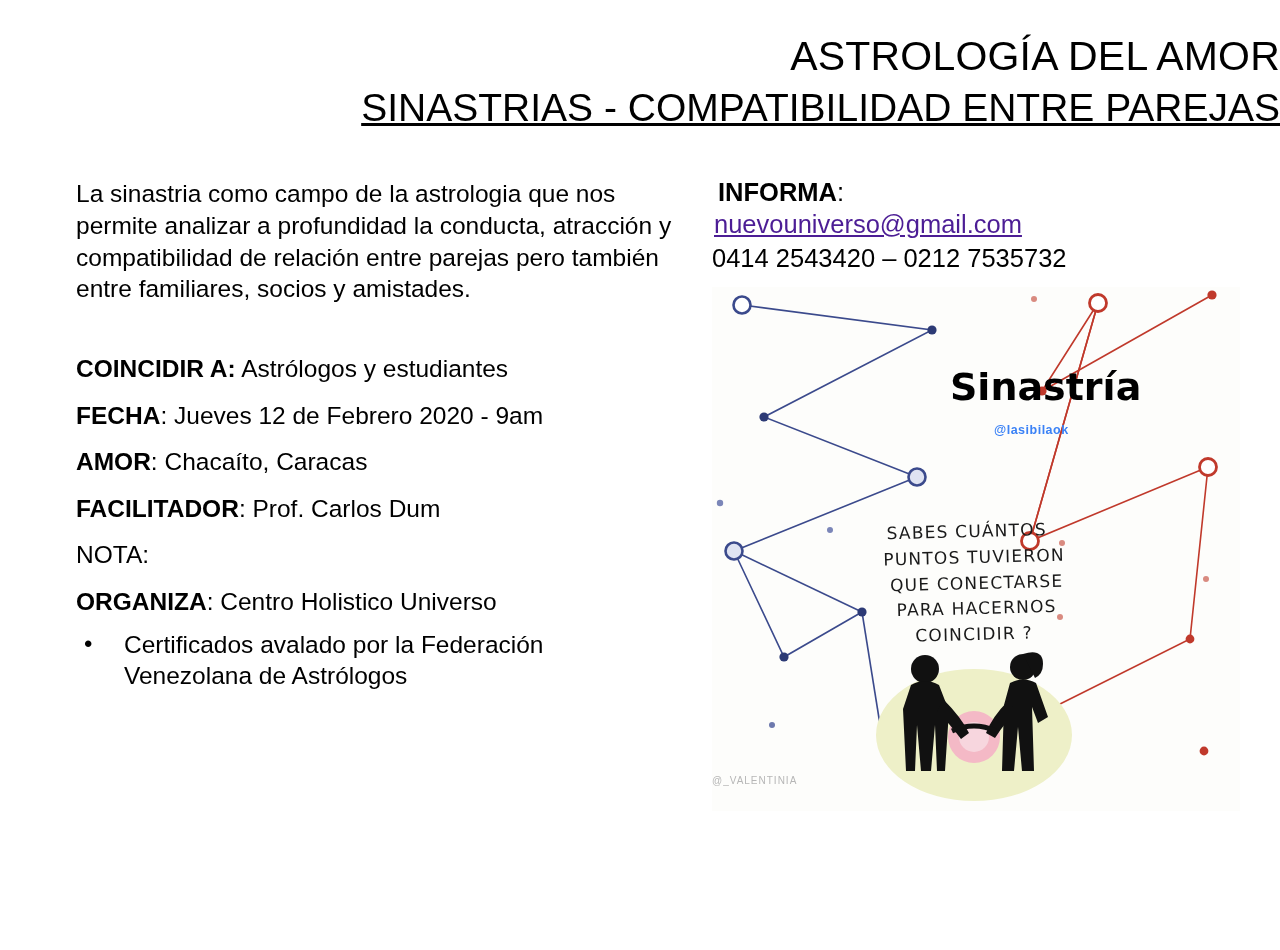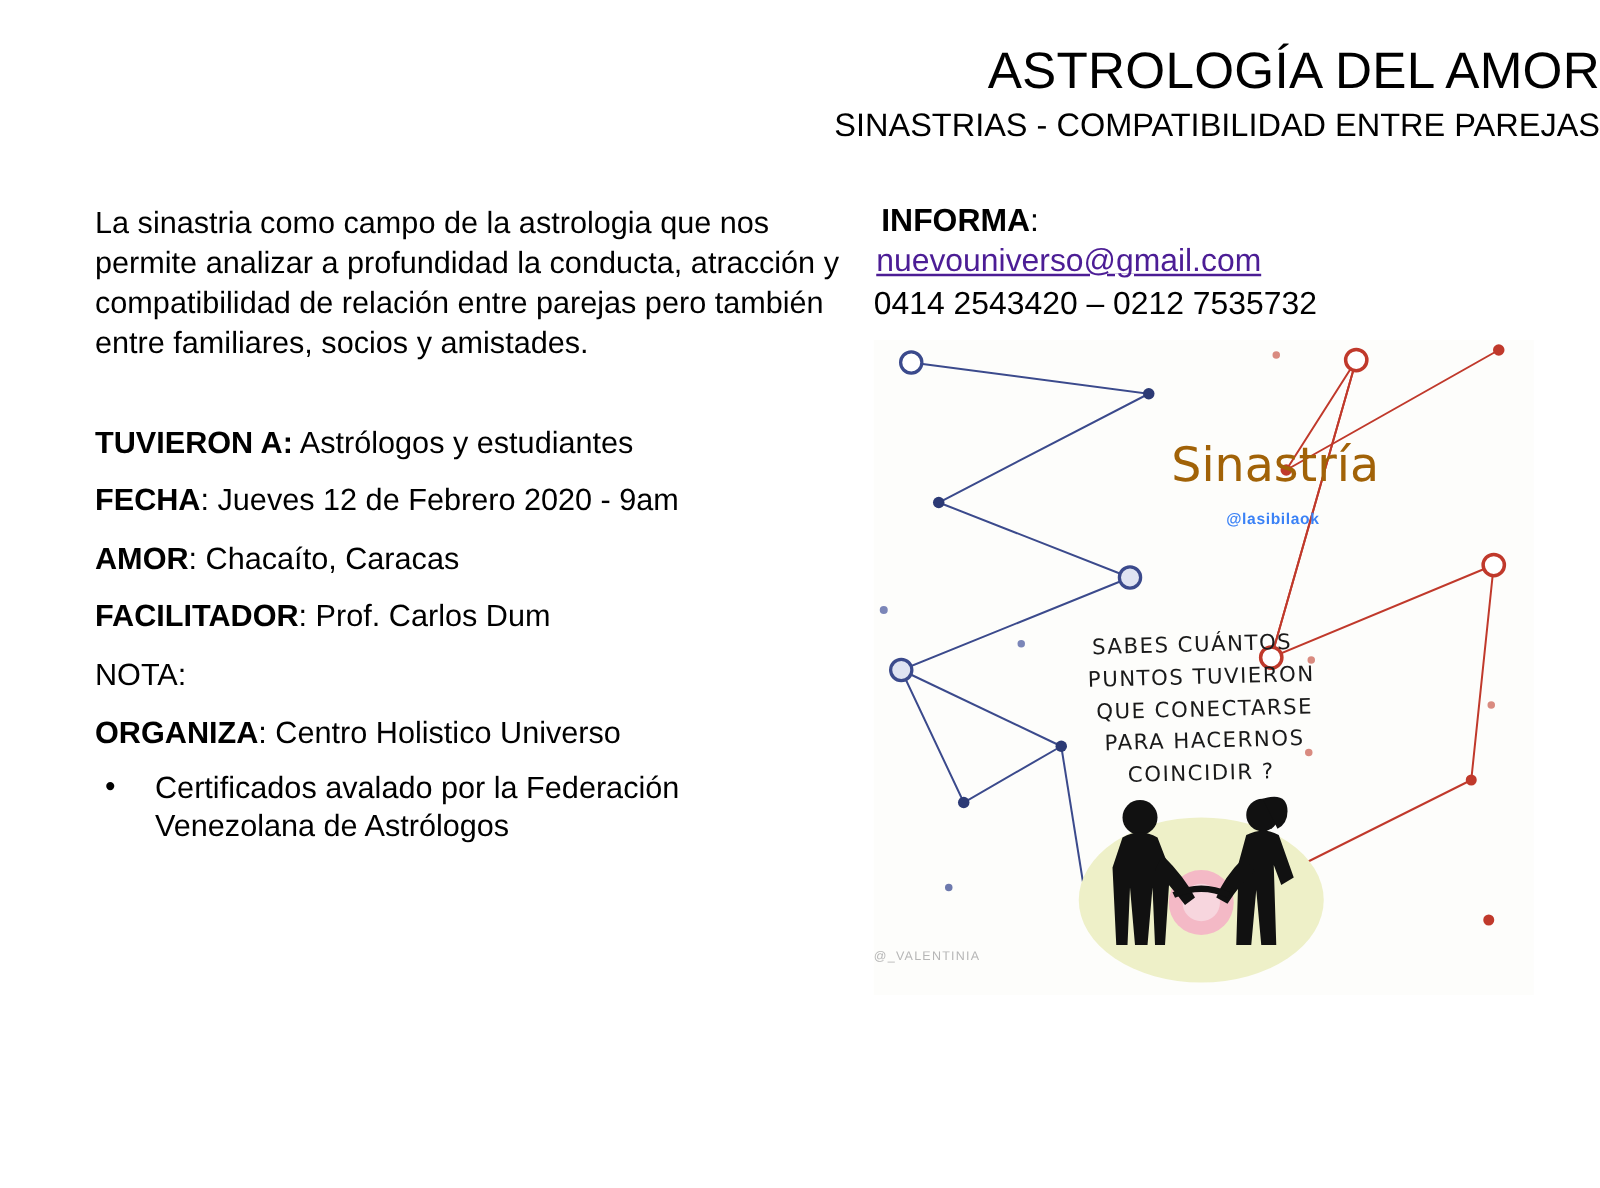--- a/index.html
+++ b/index.html
@@ -21,39 +21,40 @@
     text-align: right;
     padding-top: 34px;
   }
   .main-title {
     font-size: 41px;
     font-weight: 400;
     letter-spacing: 0.2px;
     line-height: 1.08;
   }
   .sub-title {
-    font-size: 26px;
+    font-size: 39px;
     font-weight: 400;
     line-height: 1.12;
     margin-top: 8px;
+    text-decoration: underline;
   }
 
   
   .content {
     display: flex;
     align-items: flex-start;
     padding: 0;
   }
   .col-left {
     width: 600px;
     margin-left: 76px;
     margin-top: 48px;
   }
   .col-right {
-    margin-left: 23px;
+    margin-left: 36px;
     margin-top: 48px;
     width: 560px;
   }
 
   .intro {
     font-size: 24.5px;
     line-height: 1.30;
     margin: 0;
   }
 
@@ -117,22 +118,22 @@
     background: #fdfdfb;
     overflow: hidden;
   }
   .illustration svg { display: block; }
 
   .ill-title {
     position: absolute;
     left: 238px;
     top: 78px;
     font-size: 38px;
-    font-weight: 400;
-    color: #a16207;
+    font-weight: 700;
+    color: #000000;
     font-family: "DejaVu Sans", sans-serif;
   }
   .ill-handle {
     position: absolute;
     left: 282px;
     top: 136px;
     font-size: 12.5px;
     font-weight: 700;
     color: #3b82f6;
     letter-spacing: 0.5px;
@@ -170,21 +171,21 @@
   <div class="sub-title">SINASTRIAS - COMPATIBILIDAD ENTRE PAREJAS</div>
 </div>
 
 <div class="content">
 
   <div class="col-left">
     <p class="intro">La sinastria como campo de la astrologia que nos permite analizar a profundidad la conducta, atracción y compatibilidad de relación entre parejas pero también entre familiares, socios y amistades.</p>
 
     <div class="details">
       <div class="row">
-        <b>TUVIERON A:</b><span> Astrólogos y estudiantes</span>
+        <b>COINCIDIR A:</b><span> Astrólogos y estudiantes</span>
       </div>
       <div class="row">
         <b>FECHA</b><span>: Jueves 12 de Febrero 2020 -  9am</span>
       </div>
       <div class="row">
         <b>AMOR</b><span>: Chacaíto, Caracas</span>
       </div>
       <div class="row">
         <b>FACILITADOR</b><span>: Prof. Carlos Dum</span>
       </div>

